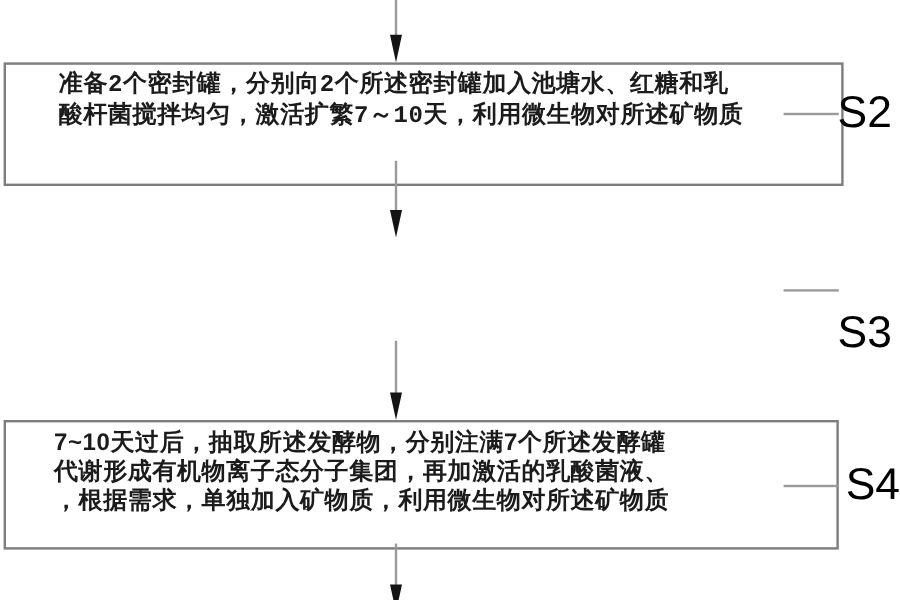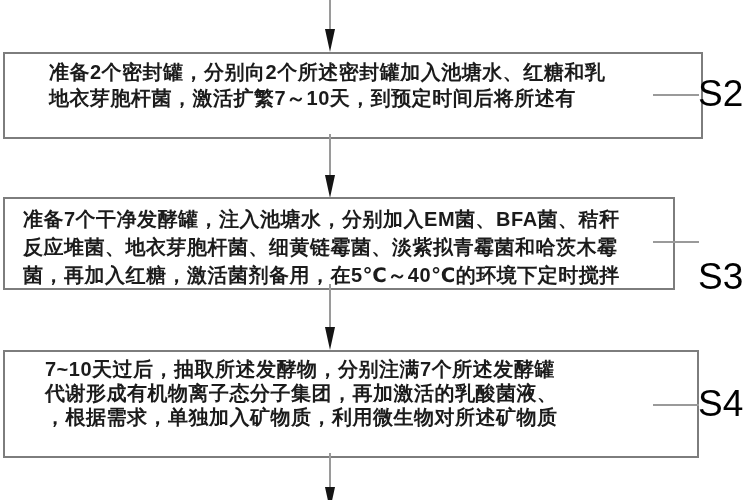--- a/index.html
+++ b/index.html
@@ -31,64 +31,59 @@
     left:3px;width:646px;
     background:#fff;
     border:2px solid var(--border_color);
     box-sizing:content-box;
     color:var(--text_color);
     font-weight:bold;
     font-size:20px;
     letter-spacing:0.5px;
   }
   .pbox .tline{white-space:nowrap;}
-  .box1{top:52px;height:78px;padding:5px 6px 0 44px;line-height:26px;}
+  .box1{top:52px;height:78px;padding:5px 6px 16px 44px;line-height:26px;font-family:Liberation Mono, monospace;}
   .box2{top:197px;height:83px;padding:6px 4px 0 18px;line-height:28px;}
   .box3{top:350px;height:99px;padding:5px 6px 0 40px;line-height:24px;}
   .slabel{
     position:absolute;left:698px;width:52px;height:42px;
     color:var(--label_color);
     font-size:37px;line-height:42px;
     text-align:left;
     font-weight:400;
   }
 </style>
 </head>
 <body>
 
 <div class="canvas">
 
   <div class="vline" style="left:329px;top:0;height:31px;"></div>
   <div class="arrowhead" style="left:325px;top:29px;"></div>
 
   <div class="pbox box1">
     <div class="tline">准备2个密封罐，分别向2个所述密封罐加入池塘水、红糖和乳</div>
-    <div class="tline">地衣芽胞杆菌，激活扩繁7～10天，到预定时间后将所述有</div>
+    <div class="tline">酸杆菌搅拌均匀，激活扩繁7～10天，利用微生物对所述矿物质</div>
   </div>
   <div class="hline" style="left:653px;top:94px;width:46px;"></div>
   <div class="slabel" style="top:73px;">S2</div>
 
   <div class="vline" style="left:329px;top:134px;height:44px;"></div>
   <div class="arrowhead" style="left:325px;top:175px;"></div>
 
-  <div class="pbox box2">
-    <div class="tline">准备7个干净发酵罐，注入池塘水，分别加入EM菌、BFA菌、秸秆</div>
-    <div class="tline">反应堆菌、地衣芽胞杆菌、细黄链霉菌、淡紫拟青霉菌和哈茨木霉</div>
-    <div class="tline">菌，再加入红糖，激活菌剂备用，在5℃～40℃的环境下定时搅拌</div>
-  </div>
   <div class="hline" style="left:653px;top:241px;width:46px;"></div>
   <div class="slabel" style="top:220px;margin-top:36px;">S3</div>
 
   <div class="vline" style="left:329px;top:284px;height:45px;"></div>
   <div class="arrowhead" style="left:325px;top:327px;"></div>
 
   <div class="pbox box3">
     <div class="tline">7~10天过后，抽取所述发酵物，分别注满7个所述发酵罐</div>
     <div class="tline">代谢形成有机物离子态分子集团，再加激活的乳酸菌液、</div>
     <div class="tline">，根据需求，单独加入矿物质，利用微生物对所述矿物质</div>
   </div>
   <div class="hline" style="left:653px;top:404px;width:46px;"></div>
-  <div class="slabel" style="top:383px;">S4</div>
+  <div class="slabel" style="top:383px;text-align:right;">S4</div>
 
   <div class="vline" style="left:329px;top:453px;height:36px;"></div>
   <div class="arrowhead" style="left:325px;top:487px;"></div>
 
 </div>
 
 </body></html>

